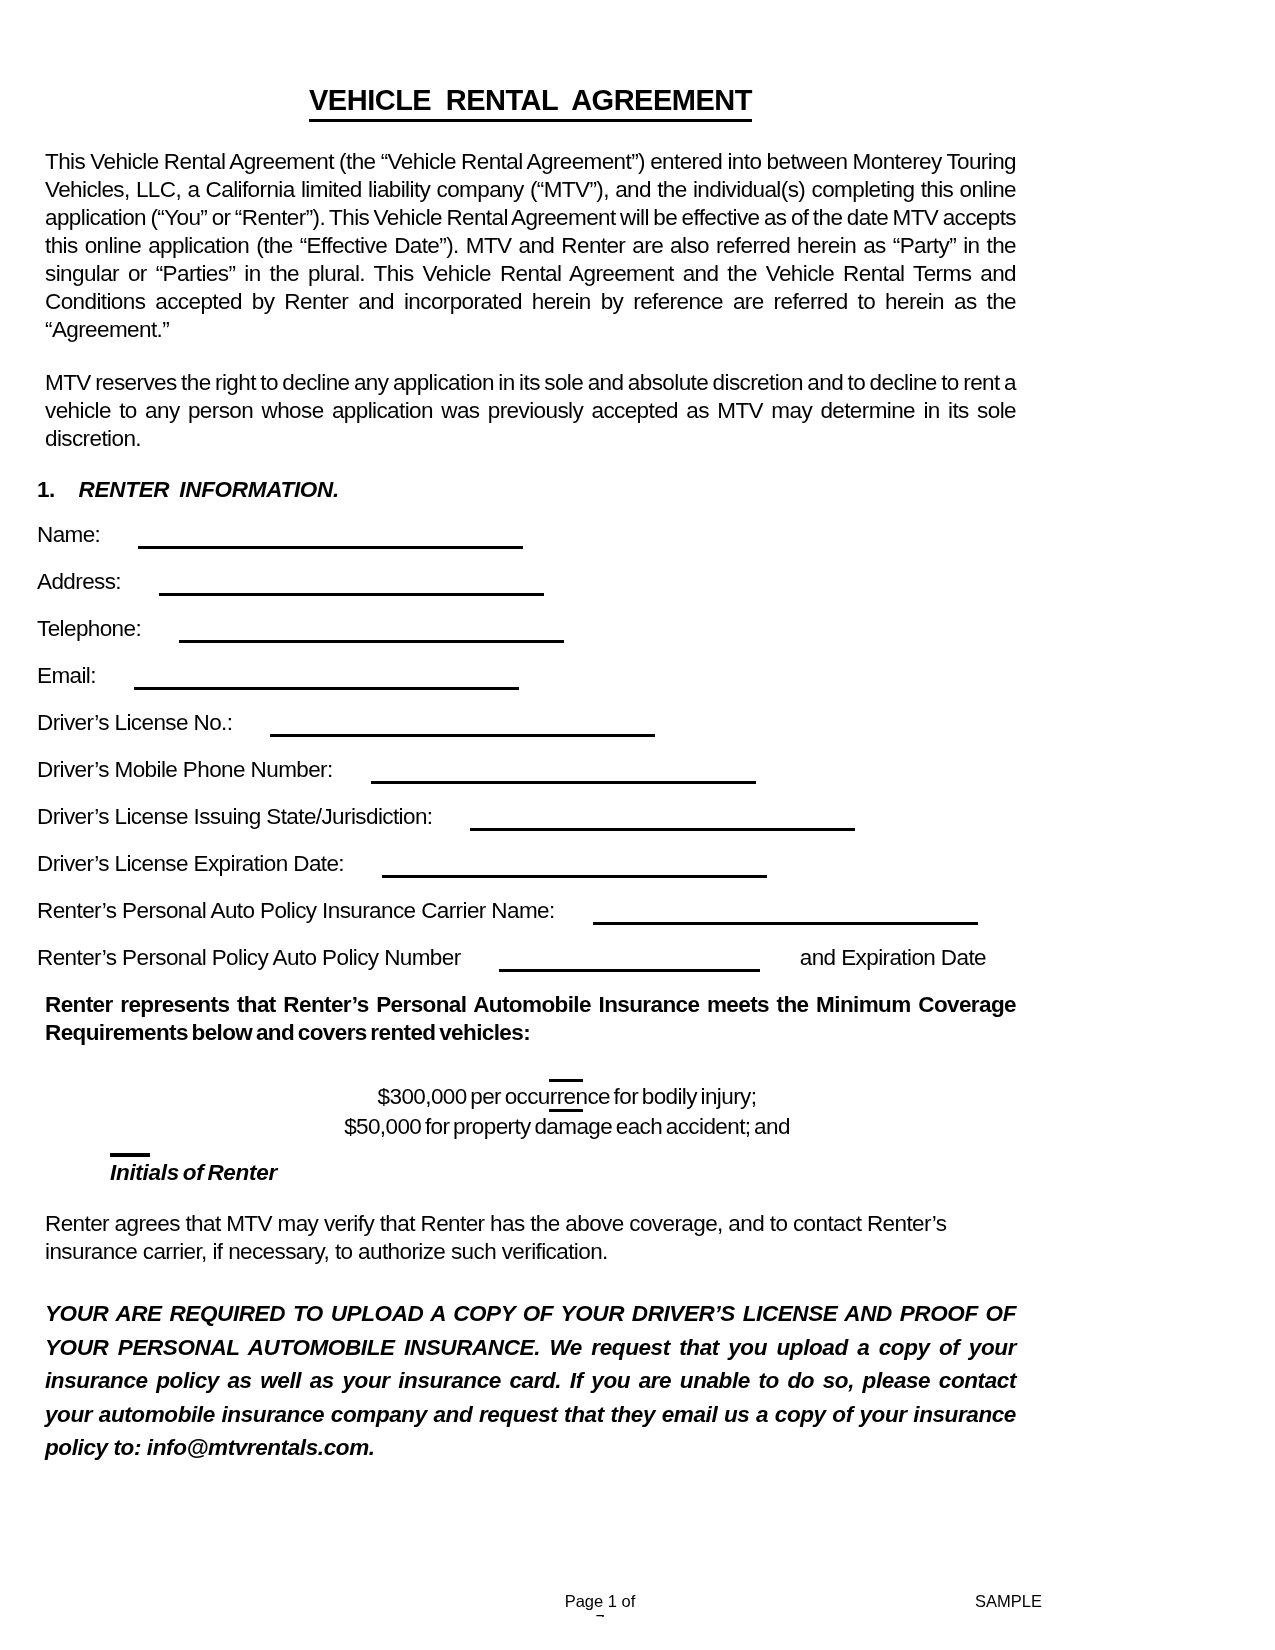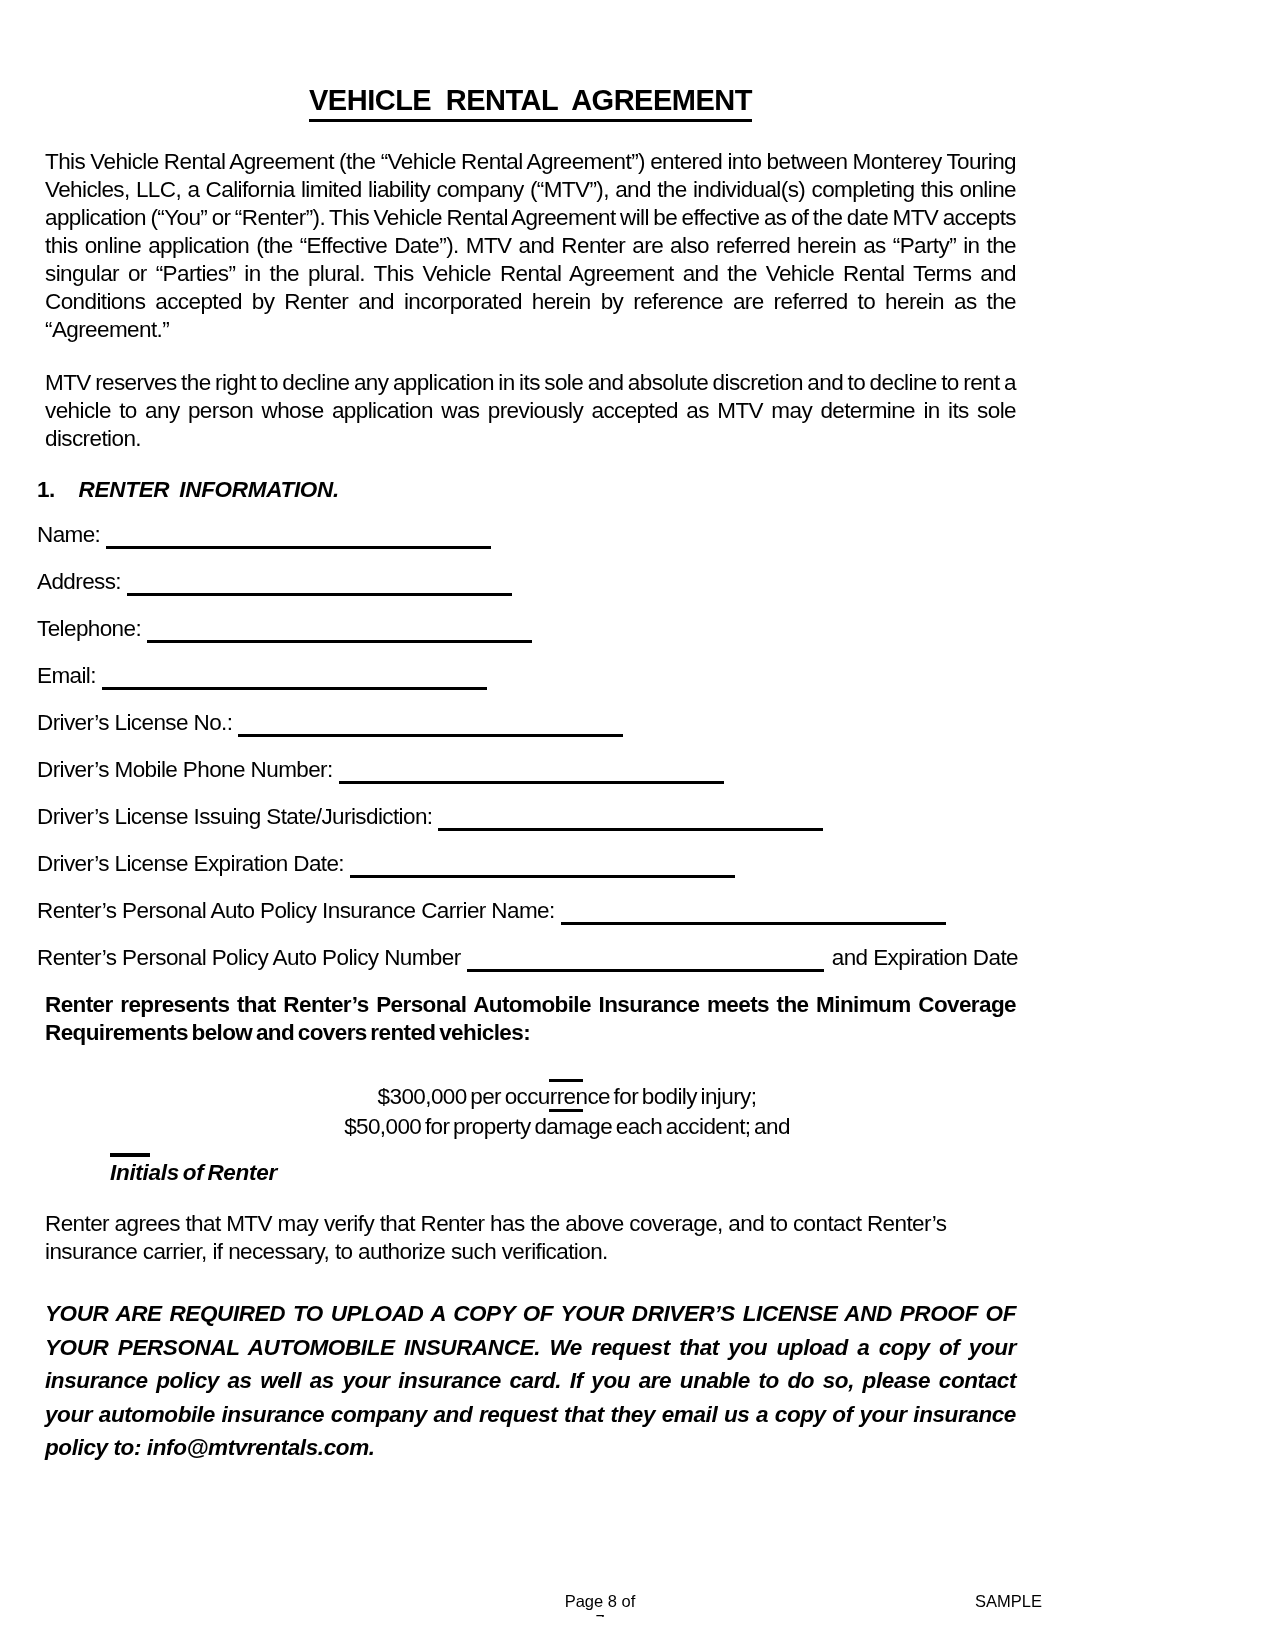--- a/index.html
+++ b/index.html
@@ -46,20 +46,21 @@
   }
   .sec-num { display: inline-block; margin-right: 24px; }
   .sec-title { letter-spacing: -0.3px; word-spacing: 4px; font-style: italic; }
 
   .field {
     display: flex;
     align-items: center;
     height: 28px;
     margin-bottom: 19px;
     white-space: nowrap;
+    gap: 32px;
   }
   .flabel { line-height: 28px; }
   .fline {
     border-bottom: 3px solid #000;
     width: 385px;
     margin-left: 6px;
     height: 25px;
     overflow: hidden;
   }
   .fline.grow { width: 390px; }
@@ -226,17 +227,17 @@
     <span class="cov-text tight">$50,000 for property damage each accident; and</span>
   </div>
 
   <div class="initials-line"></div>
   <div class="initials-label">Initials of Renter</div>
 
   <p class="verify body-par">Renter agrees that MTV may verify that Renter has the above coverage, and to contact Renter’s insurance carrier, if necessary, to authorize such verification.</p>
 
   <p class="upload-notice just"><span>YOUR ARE REQUIRED TO UPLOAD A COPY OF YOUR DRIVER’S LICENSE AND PROOF OF YOUR PERSONAL AUTOMOBILE INSURANCE.</span><span> We request that you upload a copy of your insurance policy as well as your insurance card. If you are unable to do so, please contact your automobile insurance company and request that they email us a copy of your insurance policy to: info@mtvrentals.com.</span></p>
 
-  <div class="footer-center">Page 8 of</div>
+  <div class="footer-center">Page 1 of</div>
   <div class="footer-partial">7</div>
   <div class="footer-sample">SAMPLE</div>
 
 </div>
 
 </body></html>

